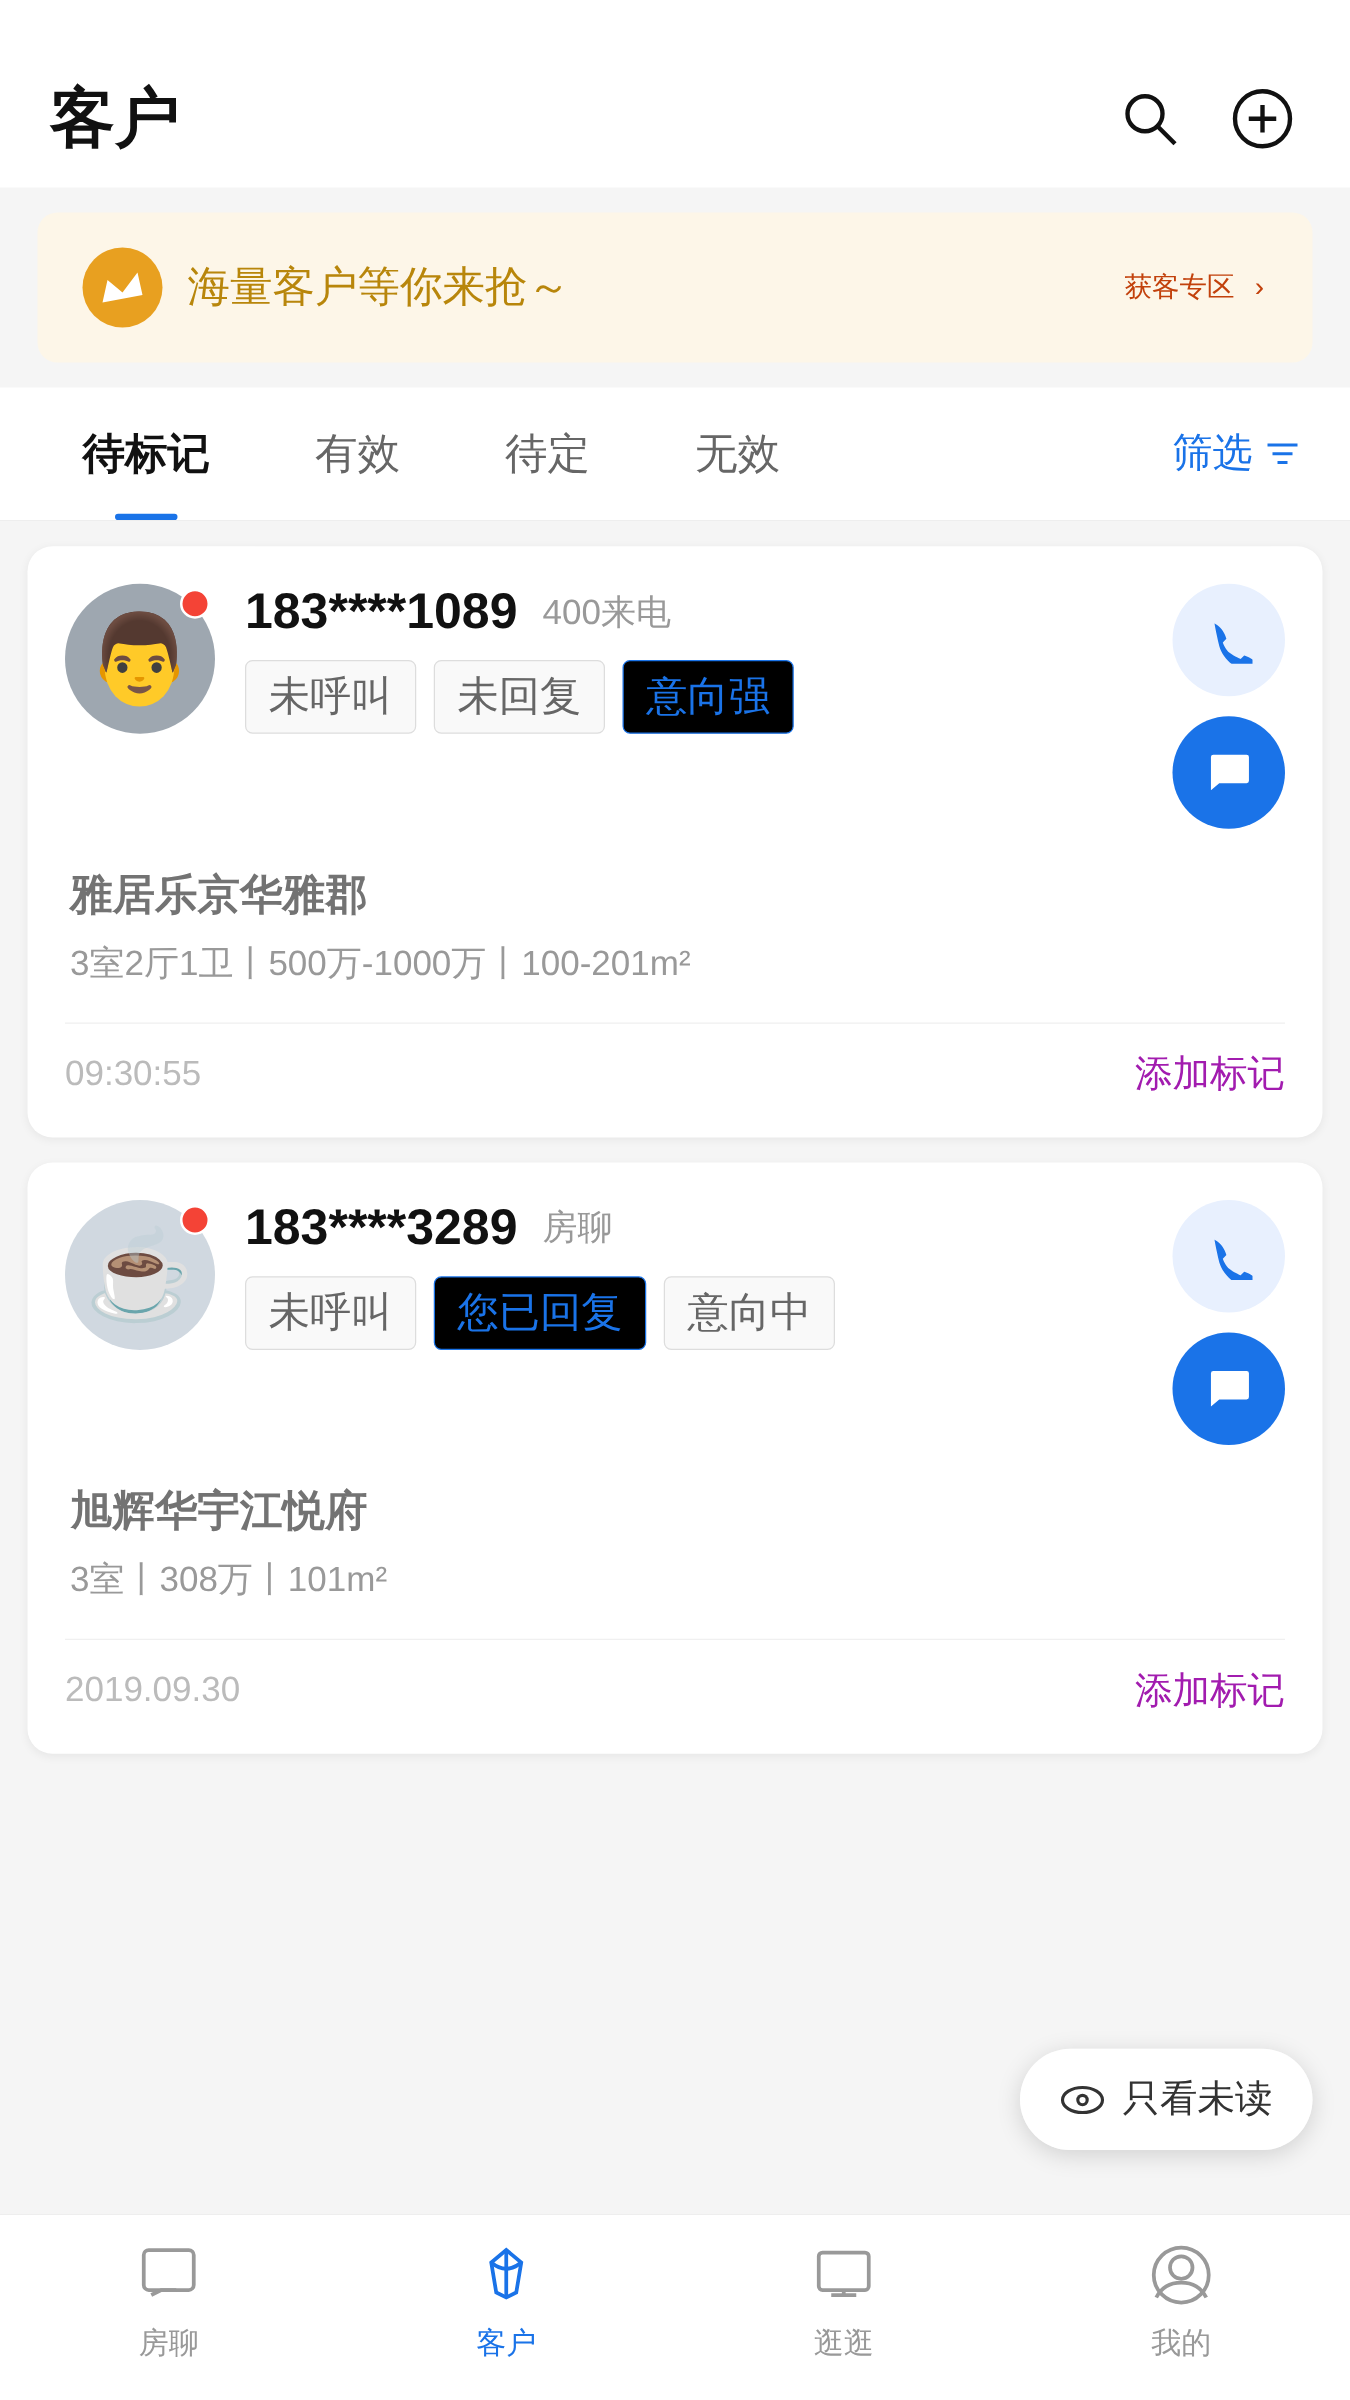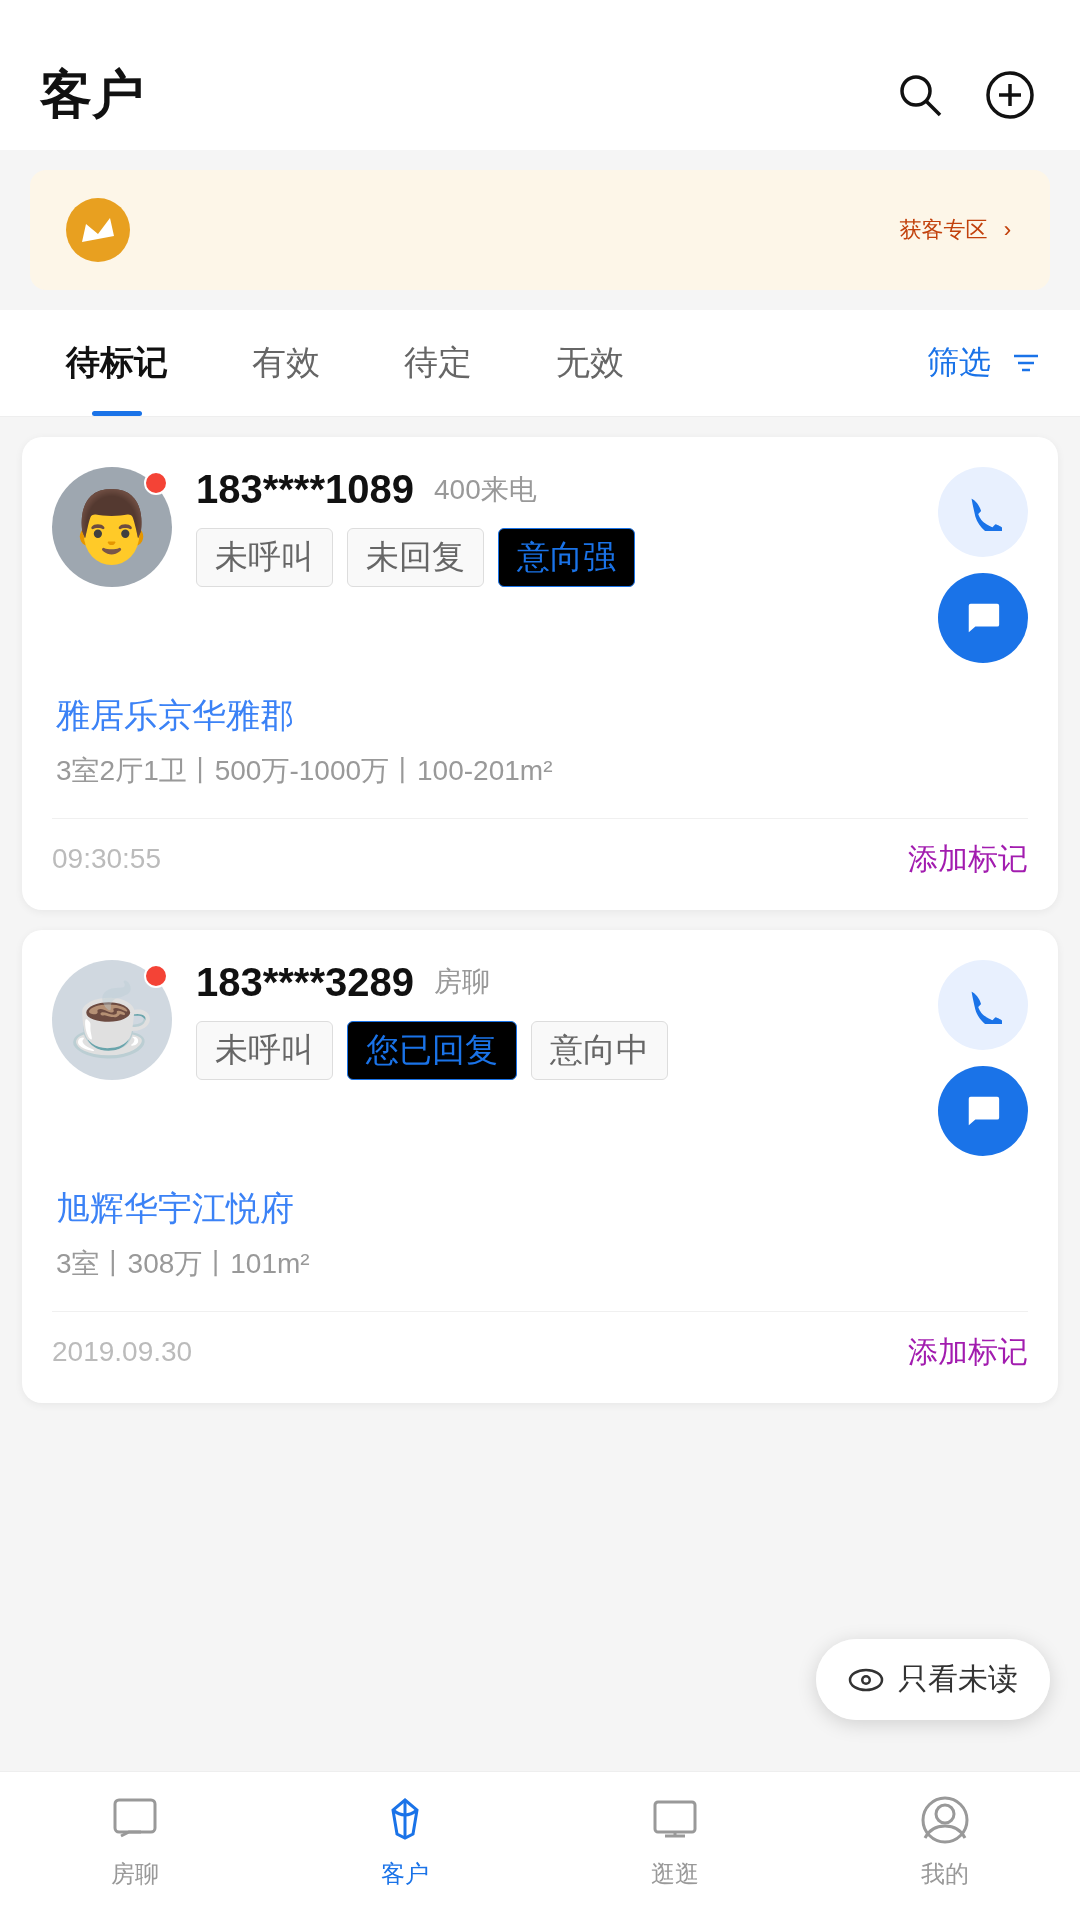--- a/index.html
+++ b/index.html
@@ -113,21 +113,21 @@
       left: 50%;
       transform: translateX(-50%);
       width: 50px;
       height: 5px;
       background: #1a73e8;
       border-radius: 3px;
     }
     .filter-btn {
       display: flex;
       align-items: center;
-      gap: 21px;
+      gap: 10px;
       color: #1a73e8;
       font-size: 32px;
       padding: 20px 10px;
       cursor: pointer;
     }
 
     
     .cards-container {
       padding: 20px 22px;
       display: flex;
@@ -214,22 +214,22 @@
     }
     .action-btn.solid {
       background: #1a73e8;
     }
     .card-property {
       margin-bottom: 24px;
       padding-left: 4px;
     }
     .property-name {
       font-size: 34px;
-      font-weight: 400;
-      color: #3b82f6;
+      font-weight: 700;
+      color: #737373;
       margin-bottom: 10px;
     }
     .property-details {
       font-size: 28px;
       color: #999;
       line-height: 1.6;
     }
     .card-footer {
       display: flex;
       align-items: center;
@@ -362,20 +362,21 @@
   </div>
 </div>
 
 <div class="banner">
   <div class="banner-left">
     <div class="banner-icon">
       <svg viewBox="0 0 40 40" width="40" height="40" fill="white">
         <polygon points="4,32 8,14 20,24 32,8 36,26 4,32"></polygon>
       </svg>
     </div>
+    <span class="banner-text">海量客户等你来抢～</span>
   </div>
   <span class="banner-link">获客专区 ›</span>
 </div>
 
 <div class="tabs-container">
   <div class="tabs">
     <div class="tab active">待标记</div>
     <div class="tab">有效</div>
     <div class="tab">待定</div>
     <div class="tab">无效</div>

